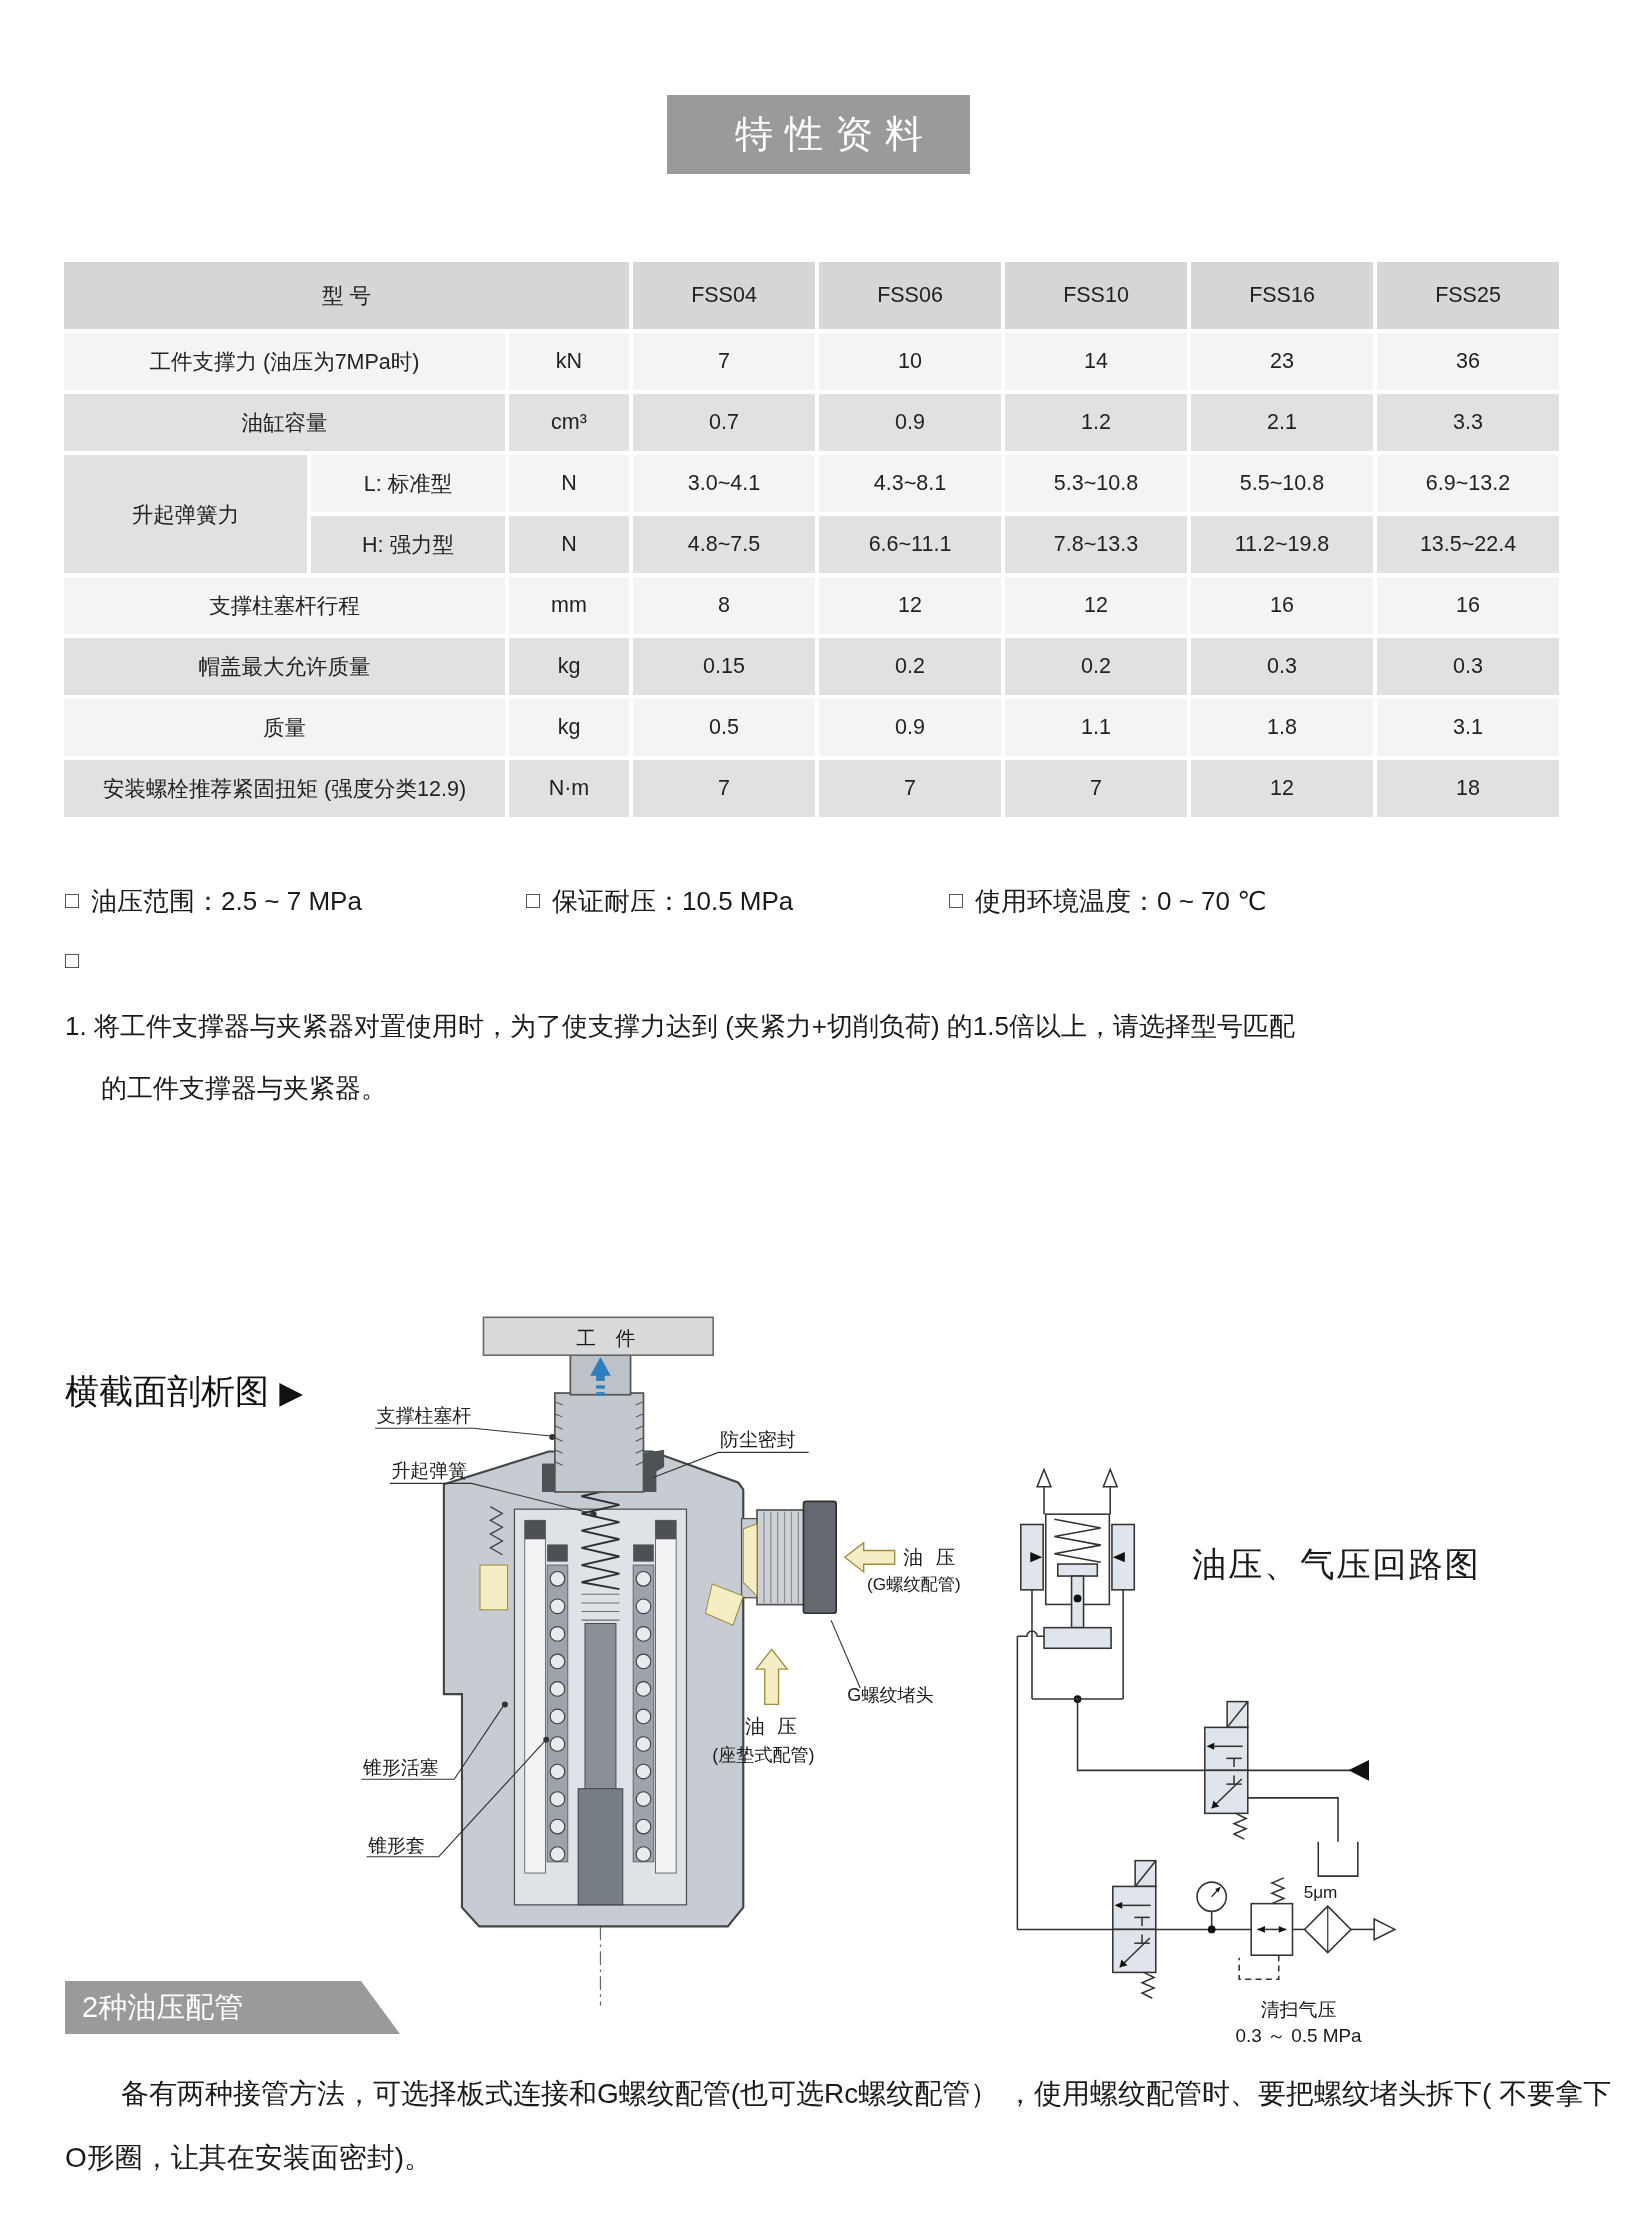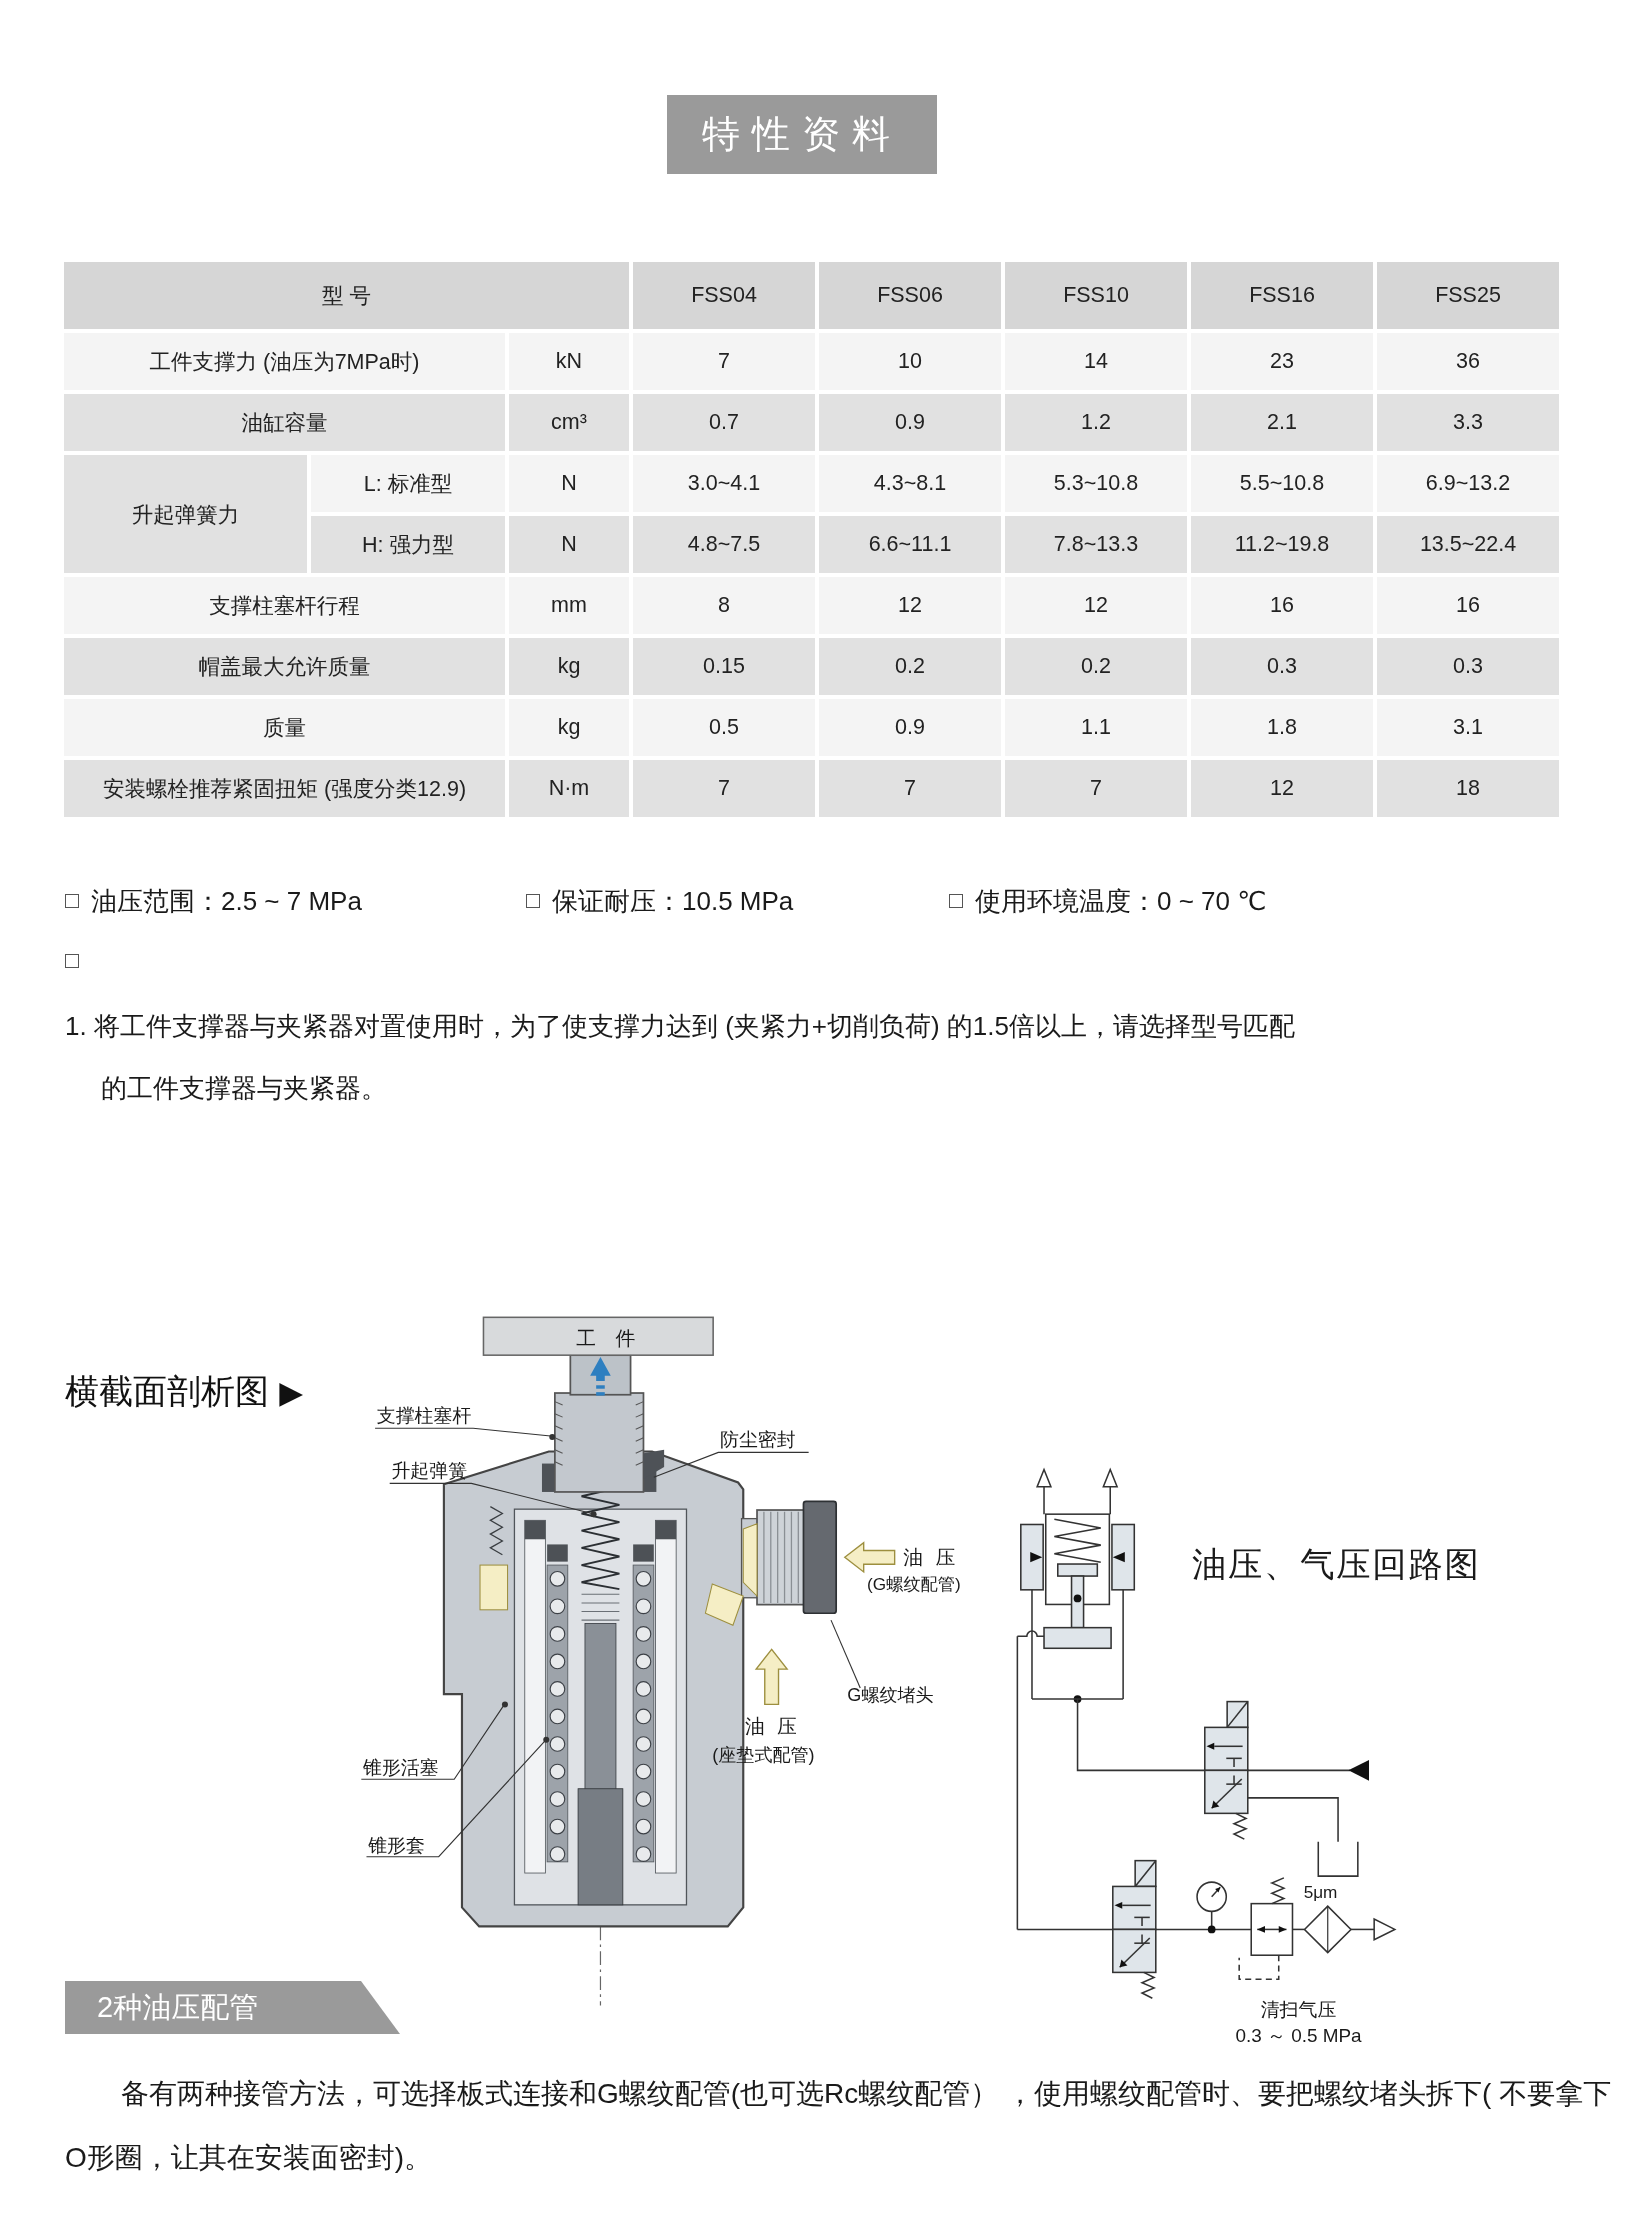--- a/index.html
+++ b/index.html
@@ -2,21 +2,21 @@
 <html style="font-size:13.8px"><head>
 <meta charset="utf-8">
 <style>
   html,body{margin:0;padding:0;background:#ffffff;}
   body{font-family:"Liberation Sans","DejaVu Sans",sans-serif;color:#1a1a1a;}
   #page{position:relative;width:1651px;height:2216px;background:#fff;overflow:hidden;}
 
   
   .title-banner{position:absolute;left:667px;top:95px;width:270px;height:79px;
     background:#9a9a9a;color:#fff;font-size:38px;letter-spacing:12px;
-    display:flex;align-items:center;justify-content:center;}
+    display:flex;align-items:center;justify-content:center;padding-left:33px;}
 
   
   table.spec{position:absolute;left:60px;top:258px;border-collapse:separate;border-spacing:4.3px;table-layout:fixed;}
   table.spec td{text-align:center;vertical-align:middle;font-size:21.5px;color:#222;padding:0 5.2px;}
   .hdr{background:#d6d6d6;font-size:23px;}
   .light{background:#f4f4f4;}
   .gray{background:#e1e1e1;}
   tr.hh{height:67px;}
   tr.dd{height:57px;}
 
@@ -24,21 +24,21 @@
   .abs{position:absolute;}
   .note{font-size:26px;color:#1a1a1a;white-space:nowrap;}
   .sq{display:inline-block;width:12px;height:12px;border:1.7px solid #555;margin-right:12px;vertical-align:1.7px;}
 
   .sec-head{position:absolute;left:65px;top:1369px;font-size:34px;color:#111;white-space:nowrap;}
   .sec-head .arrow{font-size:31px;margin-left:10.3px;color:#111;}
 
   
   .pipe-banner{position:absolute;left:65px;top:1981px;width:335px;height:53px;background:#9a9a9a;
     clip-path:polygon(0 0,296px 0,335px 100%,0 100%);color:#fff;font-size:29px;
-    display:flex;align-items:center;padding-left:32px;box-sizing:border-box;}
+    display:flex;align-items:center;padding-left:17px;box-sizing:border-box;}
   .pipe-text{position:absolute;left:65px;top:2062px;width:1548px;font-size:28px;line-height:64px;
     text-indent:2em;color:#1a1a1a;}
 
   svg text{font-family:"Liberation Sans","DejaVu Sans",sans-serif;fill:#1a1a1a;}
 </style>
 </head>
 <body>
 
 <div id="page">
 

